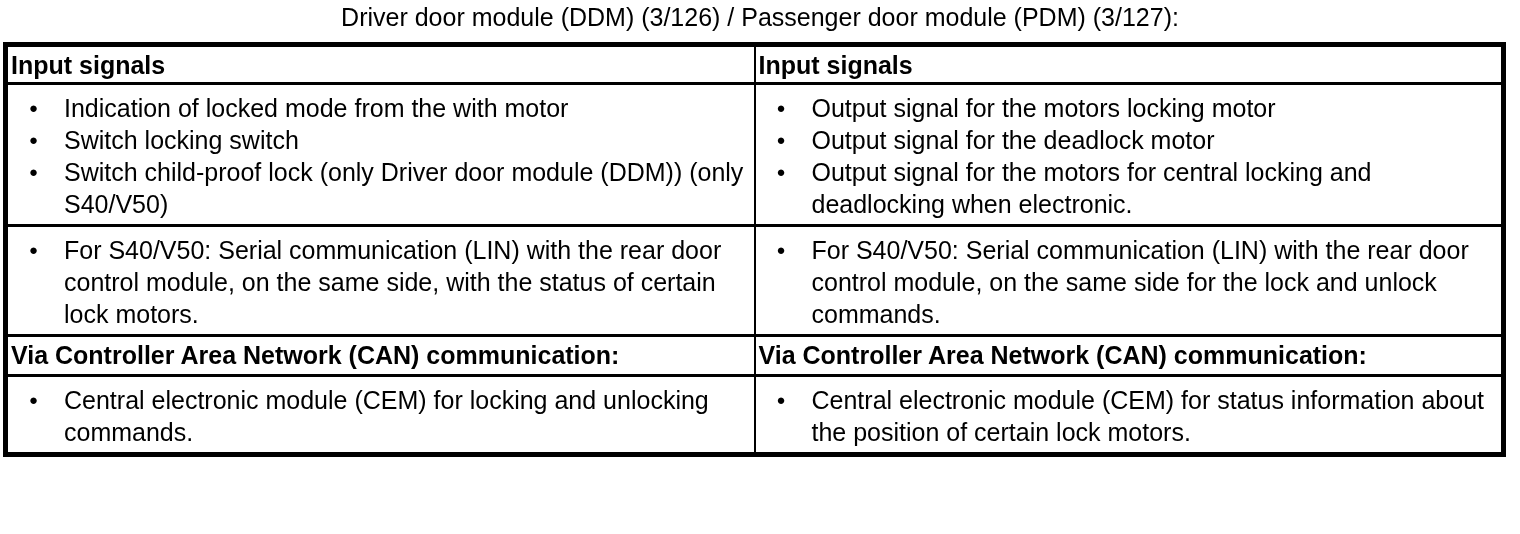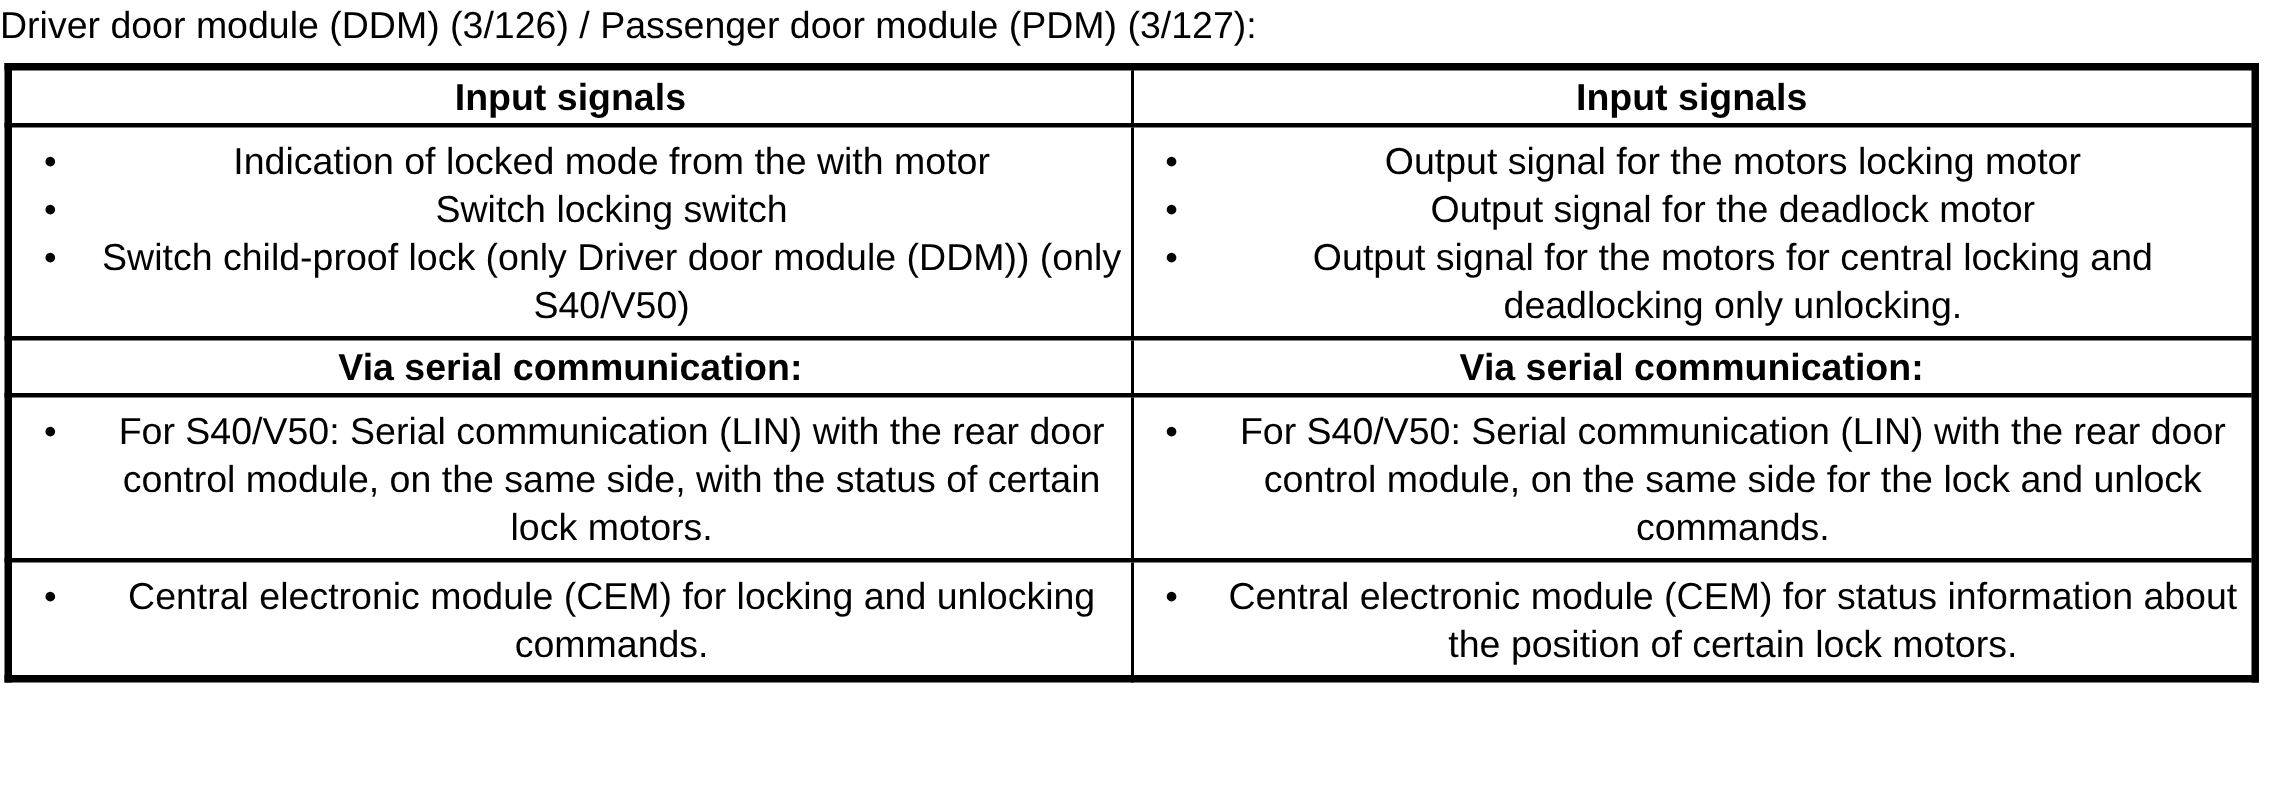--- a/index.html
+++ b/index.html
@@ -5,39 +5,39 @@
   * { margin: 0; padding: 0; box-sizing: border-box; }
   html, body {
     width: 1520px; height: 534px;
     background: #ffffff; color: #000000;
     font-family: "Liberation Sans", sans-serif;
     overflow: hidden;
   }
   .doc-title {
     margin-top: 4px;
     margin-bottom: 12px;
-    text-align: left;
+    text-align: center;
     font-size: 25px;
     line-height: 26px;
     font-weight: 400;
   }
   table.signals {
     border-collapse: collapse;
     table-layout: fixed;
     width: 1503px;
     margin-left: 3px;
     border: 5px solid #000;
   }
   .signals col { width: 50%; }
   .signals th, .signals td {
     border: 3px solid #000;
     border-left-width: 2px;
     border-right-width: 2px;
     vertical-align: top;
-    text-align: center;
+    text-align: left;
     font-size: 25px;
   }
   tr.r-head   { height: 36px; }
   tr.r-sect   { height: 40px; }
   tr.r-items1 { height: 140px; }
   tr.r-sect2  { height: 38px; }
   tr.r-items2 { height: 104px; }
   tr.r-sect3  { height: 40px; }
   tr.r-items3 { height: 76px; }
   .signals th, .signals td.sect {
@@ -104,50 +104,50 @@
           <li>
             <span class="blt">●</span>
             <span>Output signal for the motors locking motor</span>
           </li>
           <li>
             <span class="blt">●</span>
             <span>Output signal for the deadlock motor</span>
           </li>
           <li>
             <span class="blt">●</span>
-            <span>Output signal for the motors for central locking and deadlocking only unlocking.</span>
+            <span>Output signal for the motors for central locking and deadlocking when electronic.</span>
           </li>
         </ul>
       </td>
     </tr>
 
-    <tr class="r-sect2">
-      <td class="sect">Via serial communication:</td>
-      <td class="sect">Via serial communication:</td>
-    </tr>
 
     <tr class="r-items2">
       <td class="items">
         <ul class="blist">
           <li>
             <span class="blt">●</span>
             <span>For S40/V50: Serial communication (LIN) with the rear door control module, on the same side, with the status of certain lock motors.</span>
           </li>
         </ul>
       </td>
       <td class="items">
         <ul class="blist">
           <li>
             <span class="blt">●</span>
             <span>For S40/V50: Serial communication (LIN) with the rear door control module, on the same side for the lock and unlock commands.</span>
           </li>
         </ul>
       </td>
     </tr>
 
+    <tr class="r-sect3">
+      <td class="sect">Via Controller Area Network (CAN) communication:</td>
+      <td class="sect">Via Controller Area Network (CAN) communication:</td>
+    </tr>
 
     <tr class="r-items3">
       <td class="items">
         <ul class="blist">
           <li>
             <span class="blt">●</span>
             <span>Central electronic module (CEM) for locking and unlocking commands.</span>
           </li>
         </ul>
       </td>

